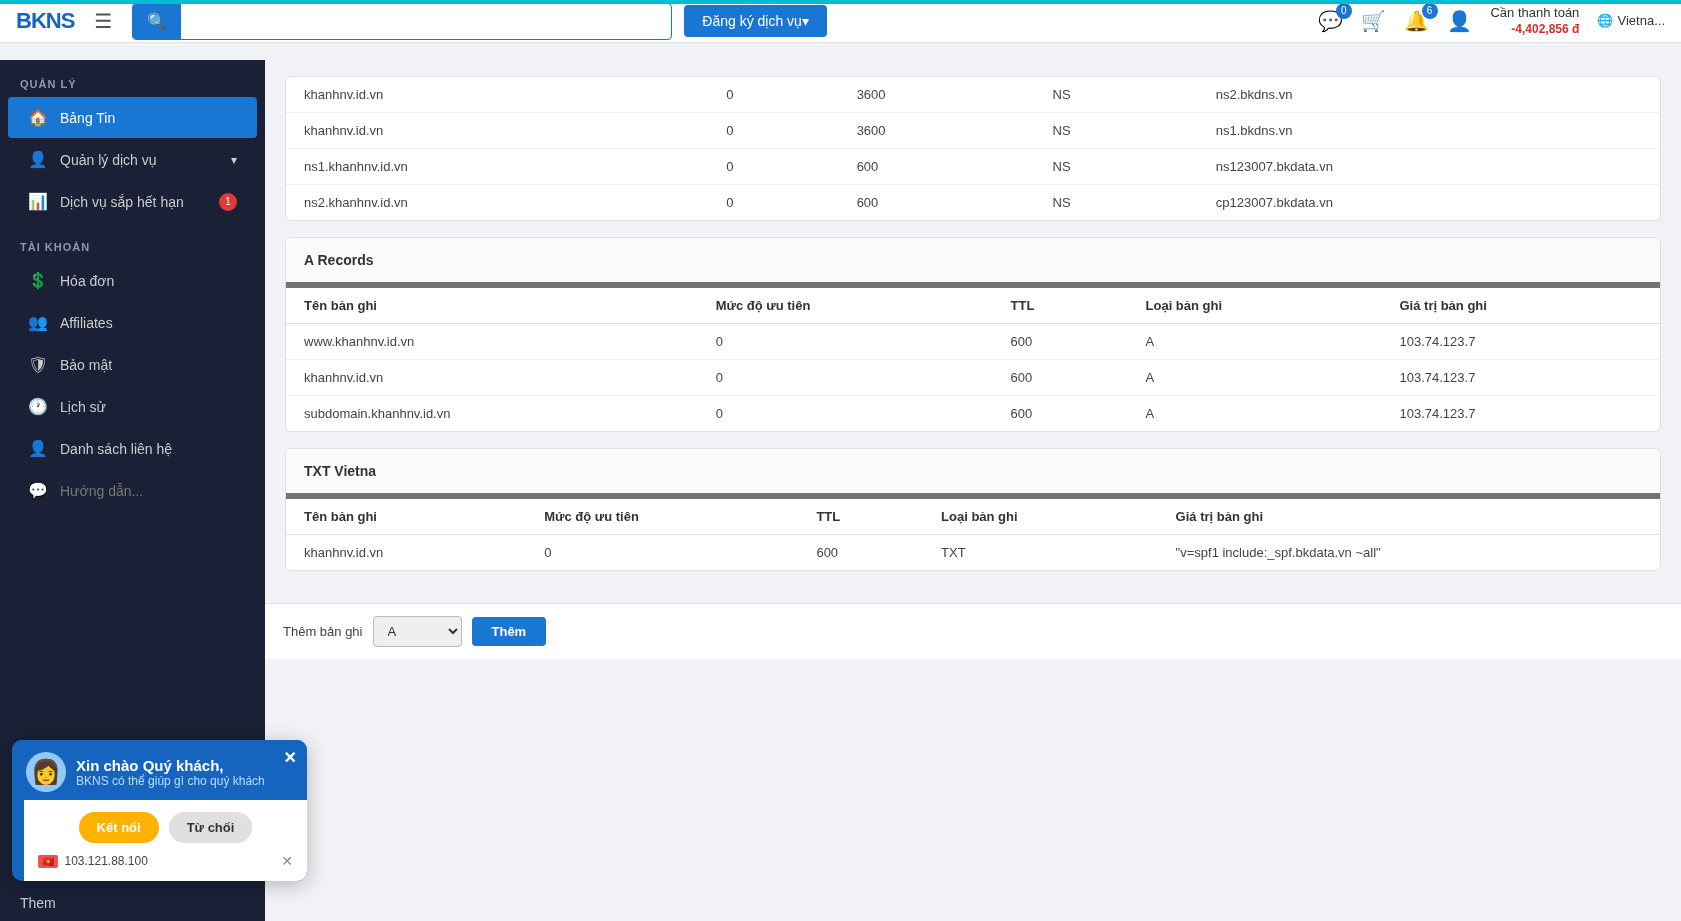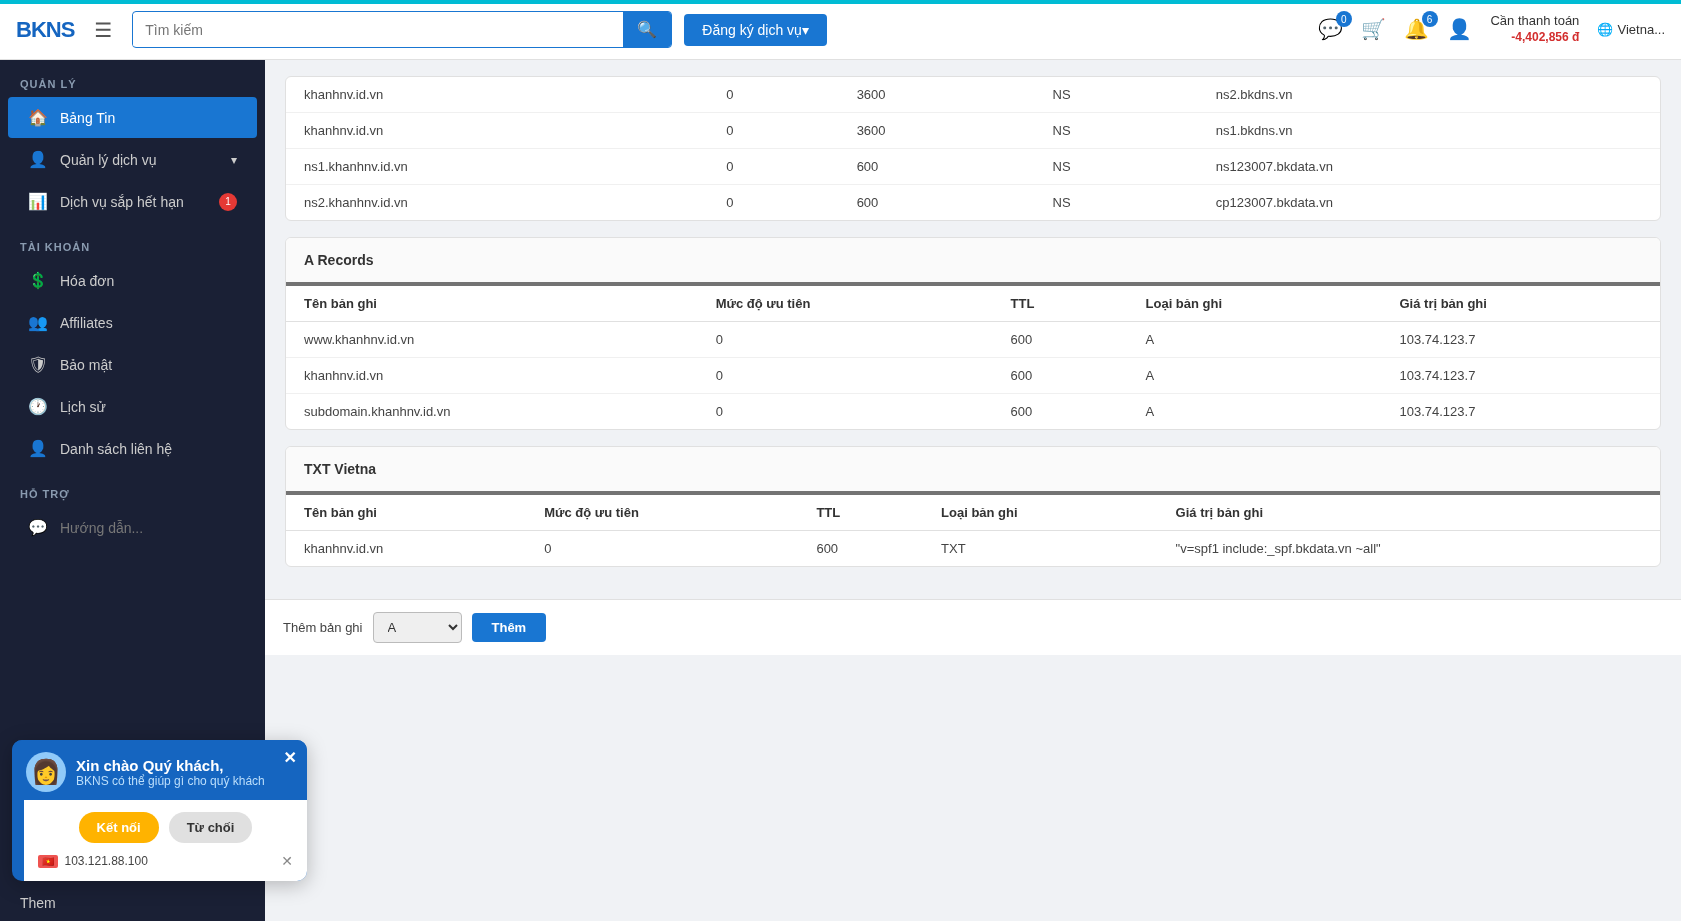--- a/index.html
+++ b/index.html
@@ -1,20 +1,20 @@
 <!DOCTYPE html>
 <html><head>
   <meta charset="utf-8">
   <style>
     * { box-sizing: border-box; margin: 0; padding: 0; }
     body { font-family: Arial, sans-serif; background: #f0f2f5; display: flex; flex-direction: column; height: 921px; overflow: hidden; }
 
     
     .top-nav {
-      height: 60px;
+      height: 43px;
       background: #fff;
       display: flex;
       align-items: center;
       padding: 0 16px;
       gap: 12px;
       border-bottom: 1px solid #e0e0e0;
       position: fixed;
       top: 0; left: 0; right: 0;
       z-index: 100;
     }
@@ -181,21 +181,21 @@
       border-radius: 6px;
       margin-bottom: 16px;
       overflow: hidden;
       border: 1px solid #e0e0e0;
     }
     .section-title {
       padding: 14px 18px;
       font-size: 14px;
       font-weight: 600;
       color: #333;
-      border-bottom: 4px solid #737373;
+      border-bottom: 6px solid #737373;
       background: #fafafa;
     }
     .dns-table {
       width: 100%;
       border-collapse: collapse;
     }
     .dns-table th {
       text-align: left;
       padding: 10px 18px;
       font-size: 13px;
@@ -388,21 +388,20 @@
 <body>
 
 <div class="teal-bar"></div>
 
 <div class="top-nav">
   <div class="logo">
     <span>B</span><span style="color:#1565c0;">KNS</span>
   </div>
   <div class="hamburger">☰</div>
   <div class="search-bar">
-    <input type="text" placeholder="Tìm kiếm" style="">
     <button>🔍</button>
   </div>
   <button class="register-btn">
     <span>Đăng ký dịch vụ</span>
     <span>▾</span>
   </button>
   <div class="nav-icons">
     <div class="nav-icon-wrap">
       💬
       <span class="badge">0</span>
@@ -460,21 +459,20 @@
     </div>
     <div class="sidebar-item">
       <span class="icon">🕐</span>
       <span>Lịch sử</span>
     </div>
     <div class="sidebar-item">
       <span class="icon">👤</span>
       <span>Danh sách liên hệ</span>
     </div>
 
-    <div class="sidebar-section-label">HỖ TRỢ</div>
     <div class="sidebar-item">
       <span class="icon">💬</span>
       <span style="color:#777;">Hướng dẫn...</span>
     </div>
   </div>
 
   <div class="main-content">
     <div class="content-inner">
 
       <div class="ns-records-partial">

